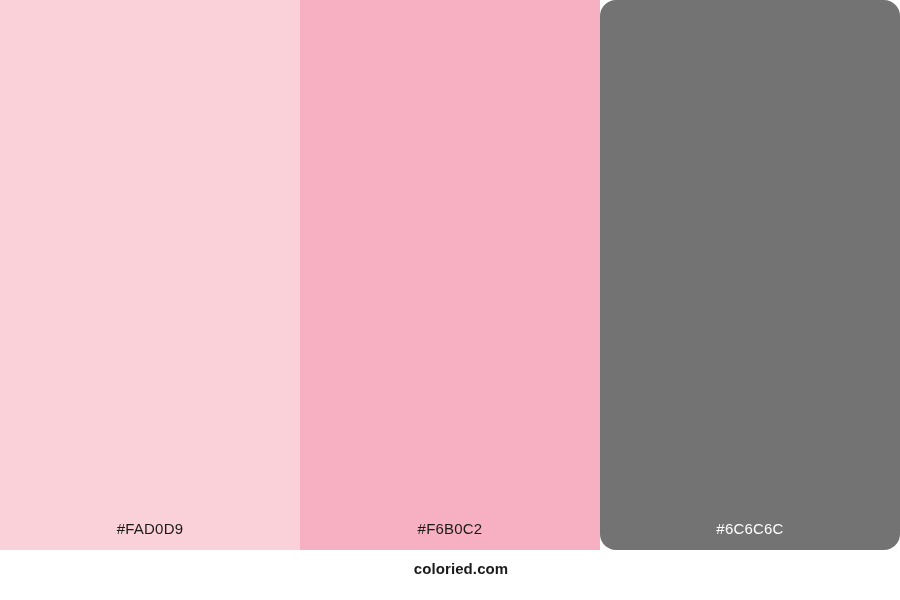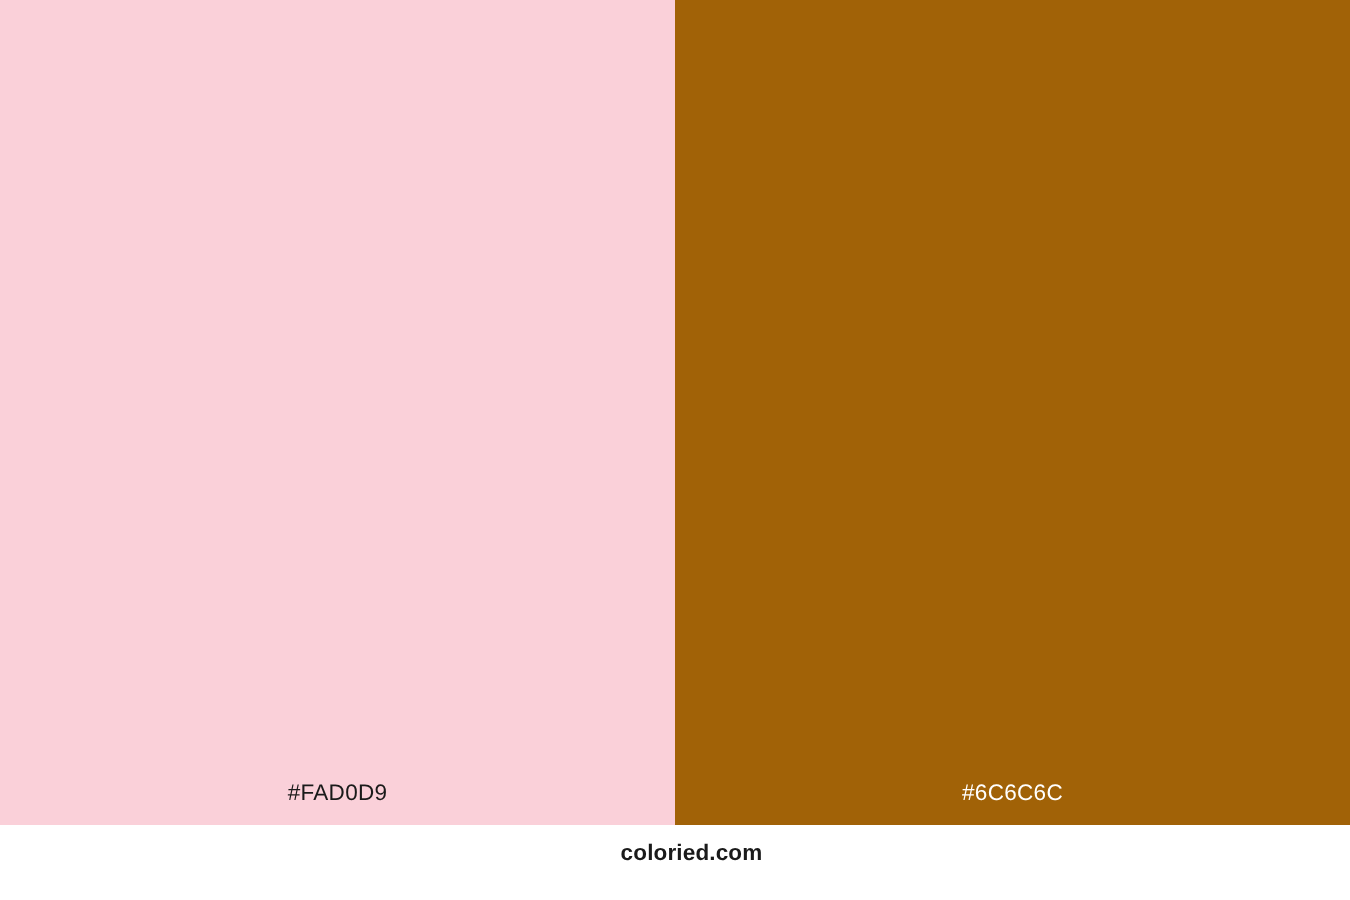--- a/index.html
+++ b/index.html
@@ -75,24 +75,27 @@
 <body style="background-color: rgb(255, 255, 255);">
 
 <div class="palette-page">
 
   <div class="swatch-row">
 
     <div class="swatch" style="background-color: rgb(250, 208, 217);">
       <span class="swatch-label" style="color: rgb(26, 26, 26);">#FAD0D9</span>
     </div>
 
+    <div class="swatch" style="background-color: rgb(246, 176, 194);">
+      <span class="swatch-label" style="color: rgb(26, 26, 26);">#F6B0C2</span>
+    </div>
 
 
 
-    <div class="swatch" style="background-color: #a16207;">
+    <div class="swatch" style="background-color: #737373; border-radius: 16px;">
       <span class="swatch-label" style="color: rgb(255, 255, 255);">#6C6C6C</span>
     </div>
 
   </div>
 
   <div class="footer">
     <span class="footer-brand">coloried.com</span>
   </div>
 
 </div>

